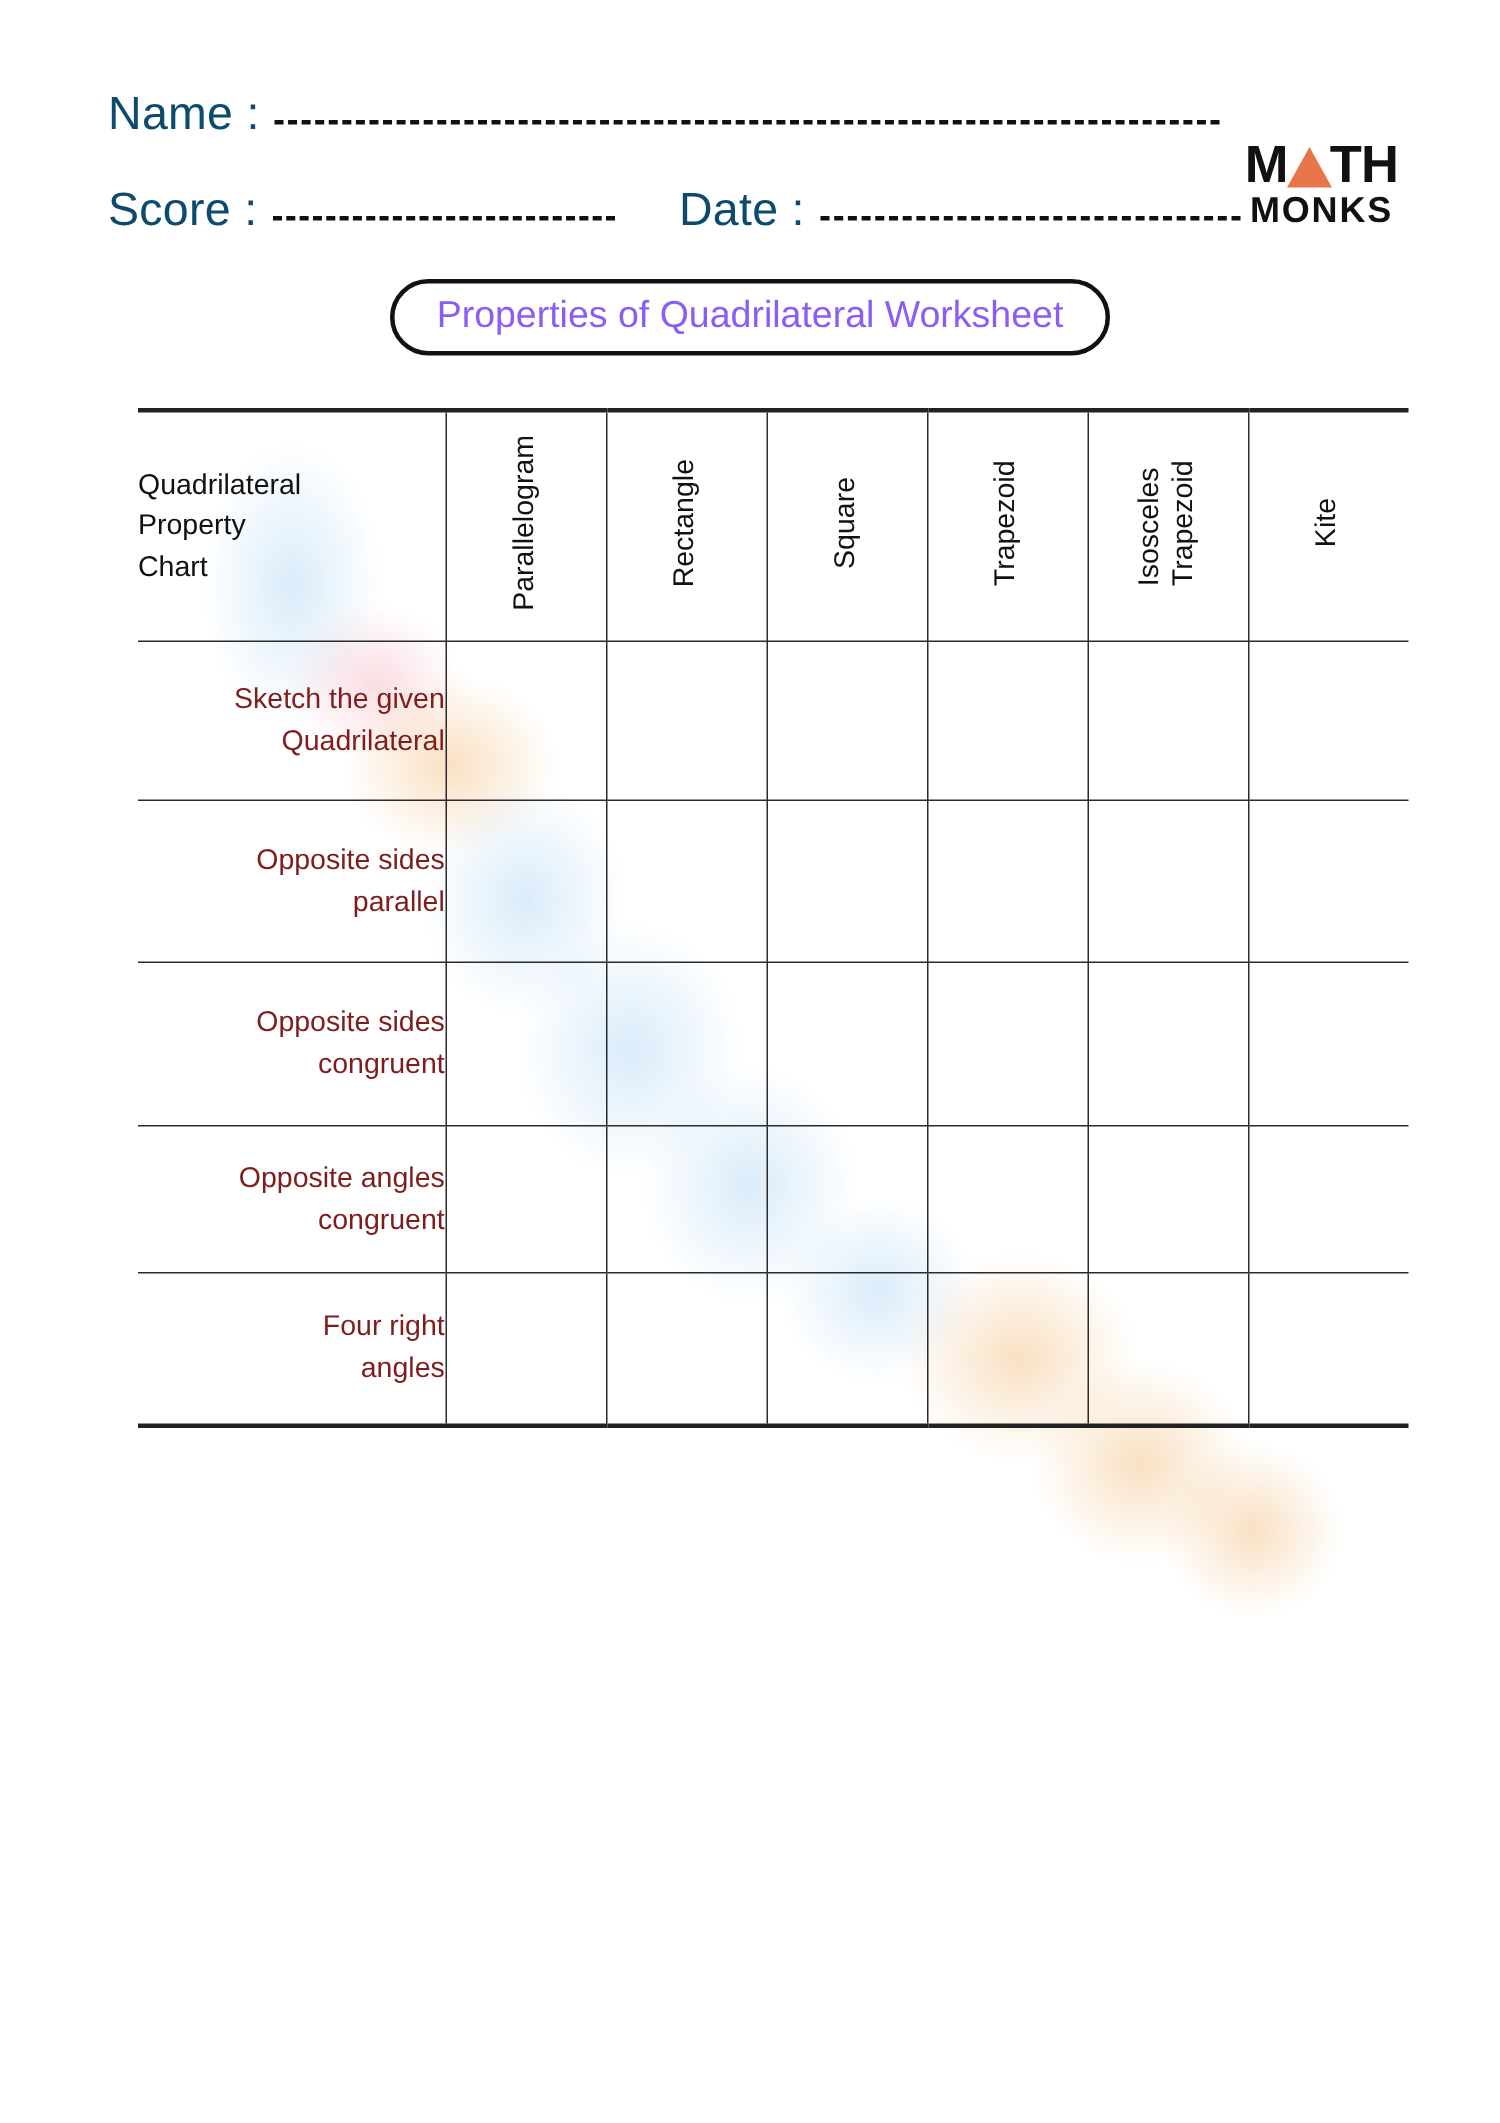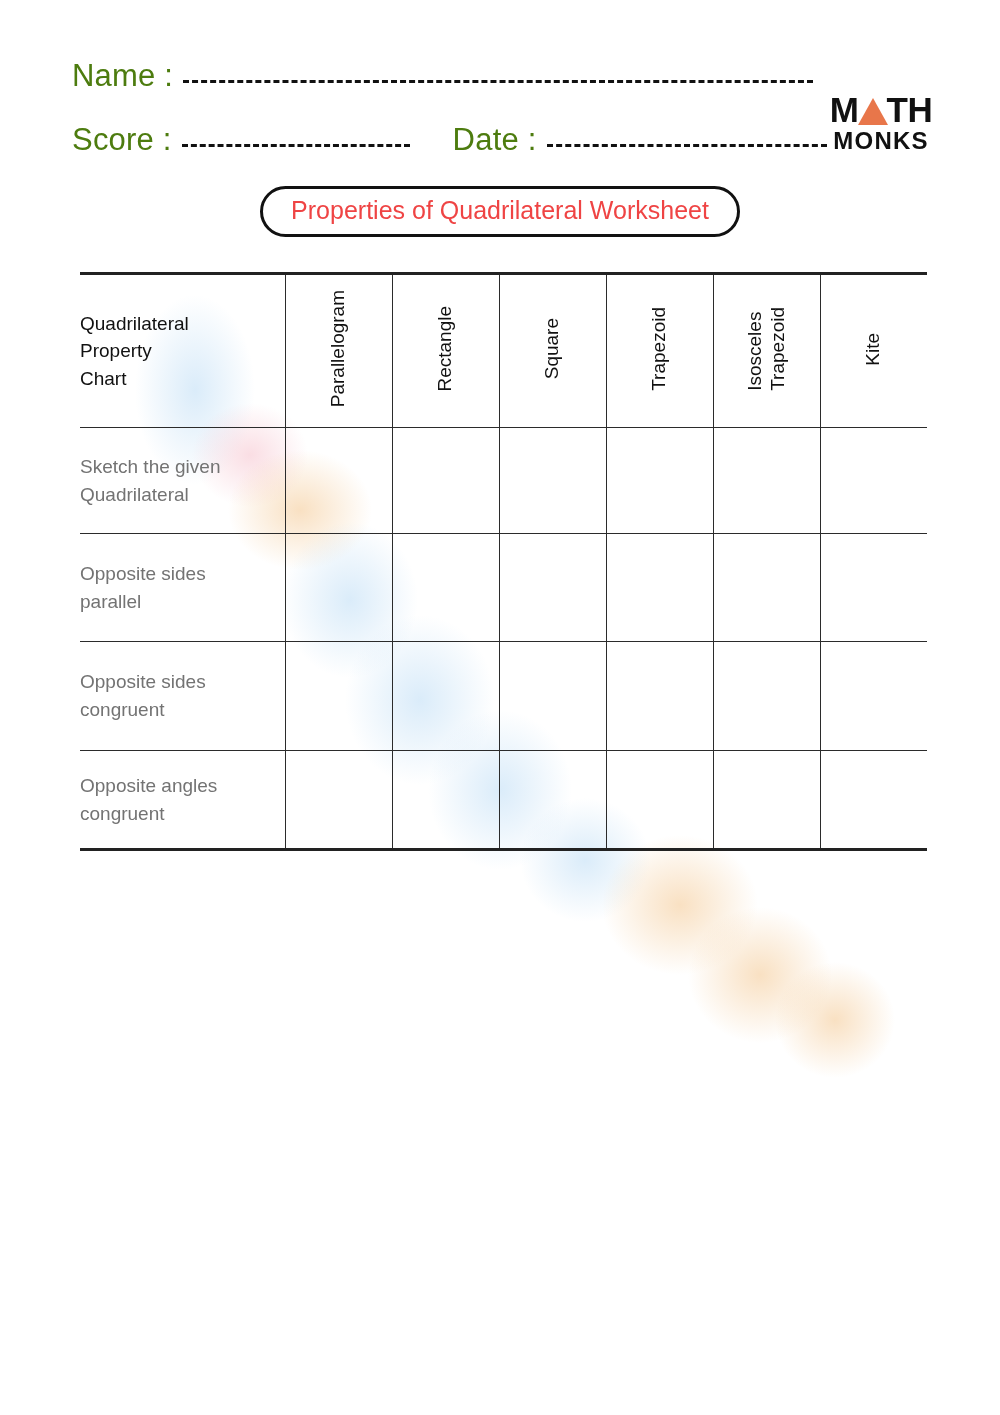--- a/index.html
+++ b/index.html
@@ -39,21 +39,21 @@
     display: flex;
     align-items: baseline;
     white-space: nowrap;
   }
   #row-name { left: 72px; top: 58px; }
   #row-score { left: 72px; top: 122px; }
   .field-label {
     font-size: 31px;
     font-weight: 400;
     letter-spacing: .2px;
-    color: #4d7c0f;
+    color: #0c4a6e;
   }
   .field-blank {
     display: inline-block;
     height: 20px;
     border-bottom: 3px dashed #111;
     position: relative;
     top: -3px;
     margin-left: 10px;
   }
   #blank-name  { width: 630px; }
@@ -106,29 +106,29 @@
     width: 1000px;
     display: flex;
     justify-content: center;
     z-index: 2;
   }
   #title-pill {
     border: 3px solid #111;
     border-radius: 26px;
     padding: 7px 28px 9px 28px;
     font-size: 25px;
-    color: #ef4444;
+    color: #8b5cf6;
     background: transparent;
     white-space: nowrap;
   }
 
   
   #table-wrap {
     position: absolute;
-    left: 80px;
+    left: 92px;
     top: 272px;
     width: 845px;
     z-index: 2;
   }
   table#property-chart {
     border-collapse: collapse;
     width: 845px;
     table-layout: fixed;
     background: transparent;
   }
@@ -170,25 +170,25 @@
     font-size: 19px;
     line-height: 1.2;
     white-space: pre;
     color: #111;
     display: inline-block;
     text-align: left;
   }
 
   
   td.prop-cell {
-    text-align: left;
+    text-align: right;
     padding: 0 10px 0 24px;
     font-size: 19px;
     line-height: 1.45;
-    color: #737373;
+    color: #7f1d1d;
     white-space: pre-line;
   }
   td.answer-cell { }
   tr.r-h1 td { height: 105px; }
   tr.r-h2 td { height: 107px; }
   tr.r-h3 td { height: 108px; }
   tr.r-h4 td { height: 98px; }
   tr.r-h5 td { height: 97px; }
   tr.r-h6 td { height: 105px; }
   tr.r-h7 td { height: 100px; }
@@ -336,16 +336,26 @@
         <td class="answer-cell"></td>
         <td class="answer-cell"></td>
         <td class="answer-cell"></td>
         <td class="answer-cell"></td>
         <td class="answer-cell"></td>
       </tr>
 
 
 
 
+      <tr class="r-h9">
+        <td class="prop-cell">Four right
+angles</td>
+        <td class="answer-cell"></td>
+        <td class="answer-cell"></td>
+        <td class="answer-cell"></td>
+        <td class="answer-cell"></td>
+        <td class="answer-cell"></td>
+        <td class="answer-cell"></td>
+      </tr>
 
     </tbody>
   </table>
 </div>
 
 </body></html>

